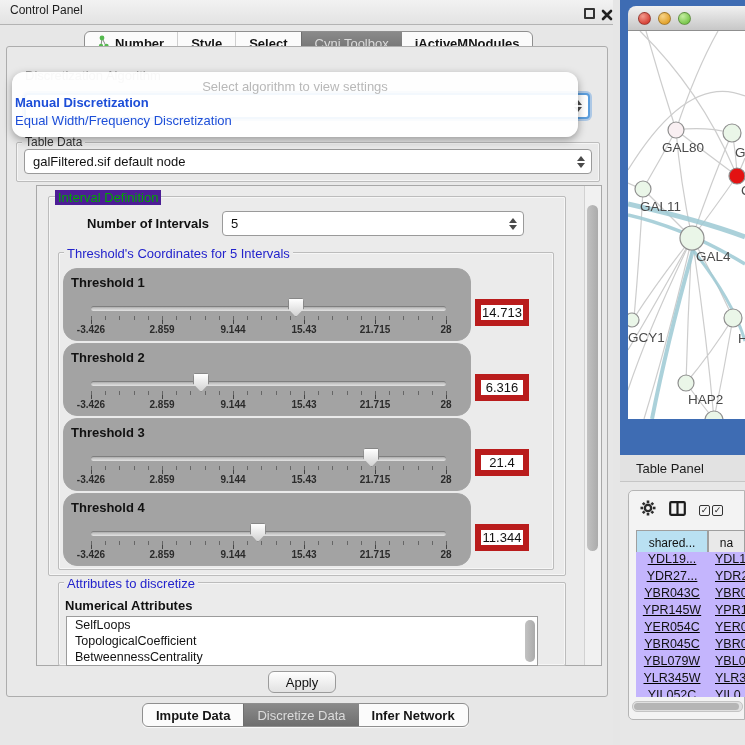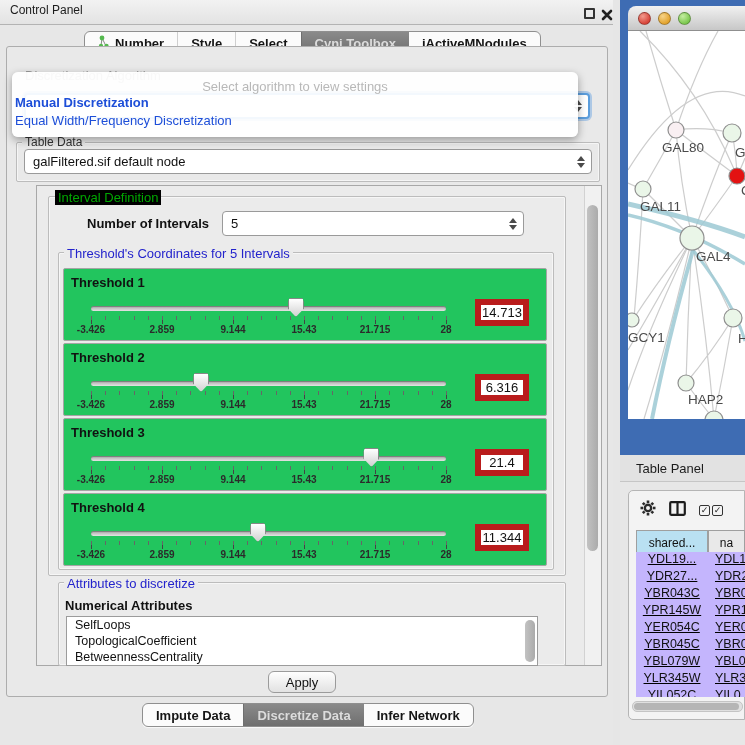--- a/index.html
+++ b/index.html
@@ -15,21 +15,21 @@
   #float-btn { left:584px; top:8px; width:11px; height:11px; border:2px solid #333; border-radius:1px; }
   #close-btn { left:601px; top:7px; width:12px; height:12px; }
 
   
   .tabbar { display:flex; border:1px solid #8f8f8f; border-radius:6px; overflow:hidden;
     background:#fbfbfb; height:24px; box-shadow:0 1px 1px rgba(255,255,255,.8); }
   .tab { display:flex; align-items:center; gap:5px; padding:0 13px; font-size:13px;
     font-weight:bold; color:#151515; border-left:1px solid #cfcfcf; white-space:nowrap; }
   .tab:first-child { border-left:none; }
   .tab.selected { background:linear-gradient(#8a8a8a,#6f6f6f); color:#dcdcdc;
-    border-left-color:#6f6f6f; font-weight:bold; }
+    border-left-color:#6f6f6f; font-weight:normal; }
   .tab.selected + .tab { border-left:none; }
   #top-tabbar { left:84px; top:31px; }
   #bottom-tabbar { left:142px; top:703px; }
 
   
   #outer-panel { left:6px; top:46px; width:602px; height:651px; background:#e9e9e9;
     border:1px solid #adadad; border-radius:3px; }
 
   .group-label { position:absolute; background:#e9e9e9; padding:0 3px; font-size:13px; }
   .groupbox { position:absolute; border:1px solid #bcbcbc; border-radius:2px;
@@ -42,36 +42,36 @@
     align-items:center; gap:2px; padding-right:4px; }
   .arrow-up { width:0; height:0; border-left:4px solid transparent; border-right:4px solid transparent;
     border-bottom:5px solid #4a4a4a; }
   .arrow-down { width:0; height:0; border-left:4px solid transparent; border-right:4px solid transparent;
     border-top:5px solid #4a4a4a; }
   #algo-combo { left:24px; top:93px; width:566px; height:26px;
     border:2px solid var(--accent-focus); box-shadow:0 0 0 2px rgba(100,160,225,.45); }
 
   
   #algo-popup { left:12px; top:72px; width:566px; height:65px; background:rgba(255,255,255,.93);
-    border-radius:6px; box-shadow:0 3px 9px rgba(0,0,0,.35); z-index:10; }
+    border-radius:12px; box-shadow:0 3px 9px rgba(0,0,0,.35); z-index:10; }
   #algo-popup .hint { text-align:center; color:#b8b8b8; font-size:13px; padding-top:7px; }
   #algo-popup .opt { font-size:13px; color:#1d4ed8; padding:1px 0 1px 3px; line-height:16px; }
   #algo-popup .opt.bold { font-weight:bold; }
 
   
   #scrollpane { left:36px; top:185px; width:566px; height:481px; background:#ebebeb;
     border:1px solid #a8a8a8; overflow:hidden; }
   .vscroll-track { position:absolute; background:#f1f1f1; border-left:1px solid #d2d2d2; }
   .vscroll-thumb { position:absolute; background:linear-gradient(90deg,#c2c2c2,#ababab);
     border-radius:6px; }
 
   
   #thresholds { left:63px; top:268px; width:484px; }
-  .threshold-panel { position:relative; width:484px; height:73px; background:#22c55e;
-    border:1px solid #a5a5a5; border-radius:2px; margin-bottom:2px; }
+  .threshold-panel { position:relative; width:408px; height:73px; background:#a3a3a3;
+    border:1px solid #a5a5a5; border-radius:14px; margin-bottom:2px; }
   .threshold-label { position:absolute; left:7px; top:6px; font-size:13px; font-weight:bold; color:#111; }
   .slider-track { position:absolute; left:27px; top:37px; width:355px; height:5px; border-radius:3px;
     background:linear-gradient(#a9a9a9,#e3e3e3); box-shadow:inset 0 1px 1px rgba(0,0,0,.3); }
   .slider-thumb { position:absolute; top:29px; width:16px; height:19px;
     background:linear-gradient(#ffffff,#d2d2d2); border:1px solid #878787;
     clip-path:polygon(10% 0,90% 0,100% 18%,100% 55%,50% 100%,0 55%,0 18%); }
   .ticks-minor { position:absolute; left:27px; top:47px; width:356px; height:4px;
     background:repeating-linear-gradient(to right,#666 0 1px,transparent 1px 14.2px); }
   .ticks-major { position:absolute; left:27px; top:47px; width:356px; height:8px;
     background:repeating-linear-gradient(to right,#444 0 1px,transparent 1px 71px); }
@@ -195,21 +195,21 @@
         <span class="arrow-down"></span>
       </span>
   </div>
 
   <div class="abs" id="scrollpane"></div>
   <div class="vscroll-track" style="left:584px; top:186px; width:17px; height:479px;">
     <div class="vscroll-thumb" style="left:2px; top:19px; width:11px; height:346px;"></div>
   </div>
 
   <div class="groupbox" style="left:48px; top:196px; width:518px; height:380px; background:#ebebeb;"></div>
-  <span class="group-label" style="left:55px; top:190px; color:var(--green-label); background:#000000;">Interval Definition</span>
+  <span class="group-label" style="left:55px; top:190px; color:var(--green-label); background:#4c1d95;">Interval Definition</span>
 
   <span class="abs" style="left:87px; top:216px; font-size:13px; font-weight:bold; color:#111;">Number of Intervals</span>
   <div class="combo" style="left:222px; top:211px; width:302px; height:25px;">
     <span>5</span>
     <span class="stepper">
         <span class="arrow-up"></span>
         <span class="arrow-down"></span>
       </span>
   </div>
 

